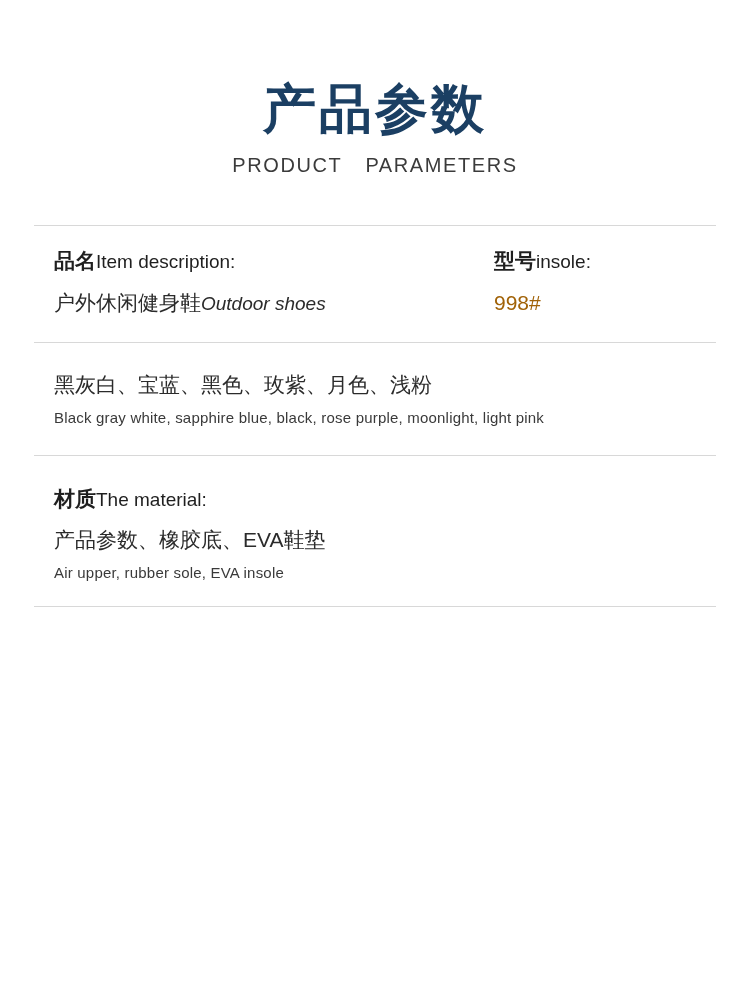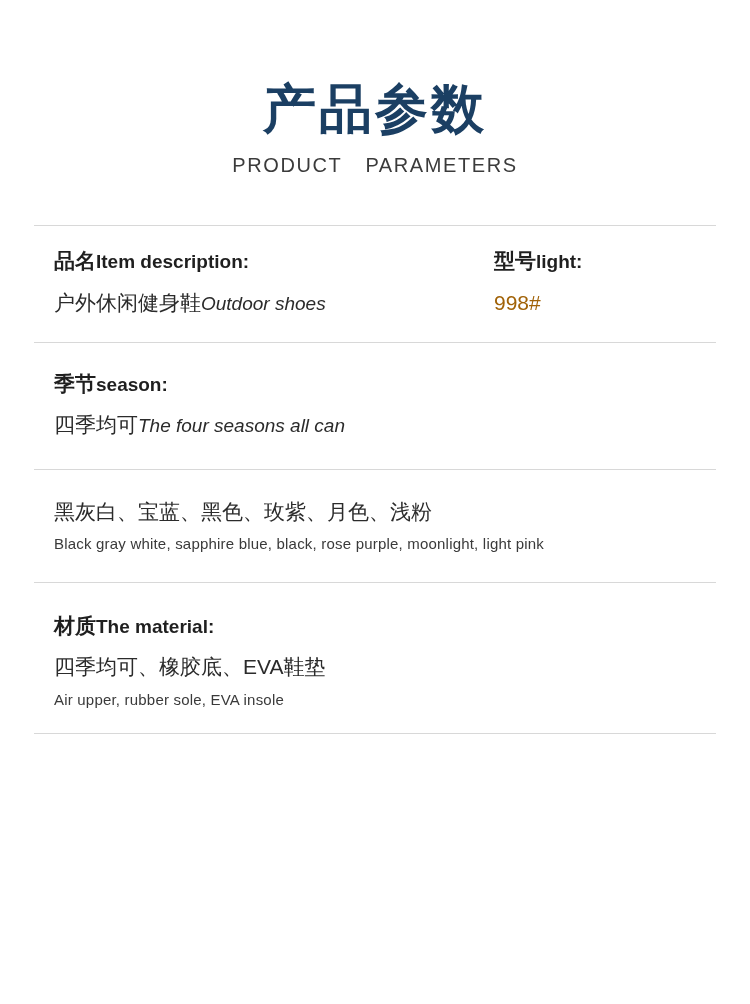--- a/index.html
+++ b/index.html
@@ -67,21 +67,21 @@
   }
   .label {
     font-size: 21px;
     font-weight: bold;
     color: #1f1f1f;
     margin-bottom: 14px;
     line-height: 1.25;
   }
   .label .label-en {
     font-size: 19px;
-    font-weight: bold;
+    font-weight: normal;
   }
   .value-cn {
     font-size: 21px;
     color: #2b2b2b;
     font-weight: 400;
     line-height: 1.3;
   }
   .value-cn .value-en-inline {
     font-size: 19px;
     color: #2b2b2b;
@@ -126,42 +126,34 @@
       <div class="col-left">
         <div class="label">
           <span>品名</span><span class="label-en">Item description:</span>
         </div>
         <div class="value-cn">
           <span>户外休闲健身鞋</span><span class="value-en-inline">Outdoor  shoes</span>
         </div>
       </div>
       <div class="col-right">
         <div class="label">
-          <span>型号</span><span class="label-en">light:</span>
+          <span>型号</span><span class="label-en">insole:</span>
         </div>
         <div class="value-cn value-model">998#</div>
       </div>
     </div>
 
-    <div class="spec-row row-2">
-      <div class="label">
-        <span>季节</span><span class="label-en">season:</span>
-      </div>
-      <div class="value-cn">
-        <span>四季均可</span><span class="value-en-inline">The four seasons all can</span>
-      </div>
-    </div>
 
     <div class="spec-row row-3">
       <div class="value-cn">黑灰白、宝蓝、黑色、玫紫、月色、浅粉</div>
       <div class="value-en">Black gray white, sapphire blue, black, rose purple, moonlight, light pink</div>
     </div>
 
     <div class="spec-row row-4">
       <div class="label">
         <span>材质</span><span class="label-en">The material:</span>
       </div>
-      <div class="value-cn">四季均可、橡胶底、EVA鞋垫</div>
+      <div class="value-cn">产品参数、橡胶底、EVA鞋垫</div>
       <div class="value-en">Air upper, rubber sole, EVA insole</div>
     </div>
 
   </div>
 </div>
 
 </body></html>

